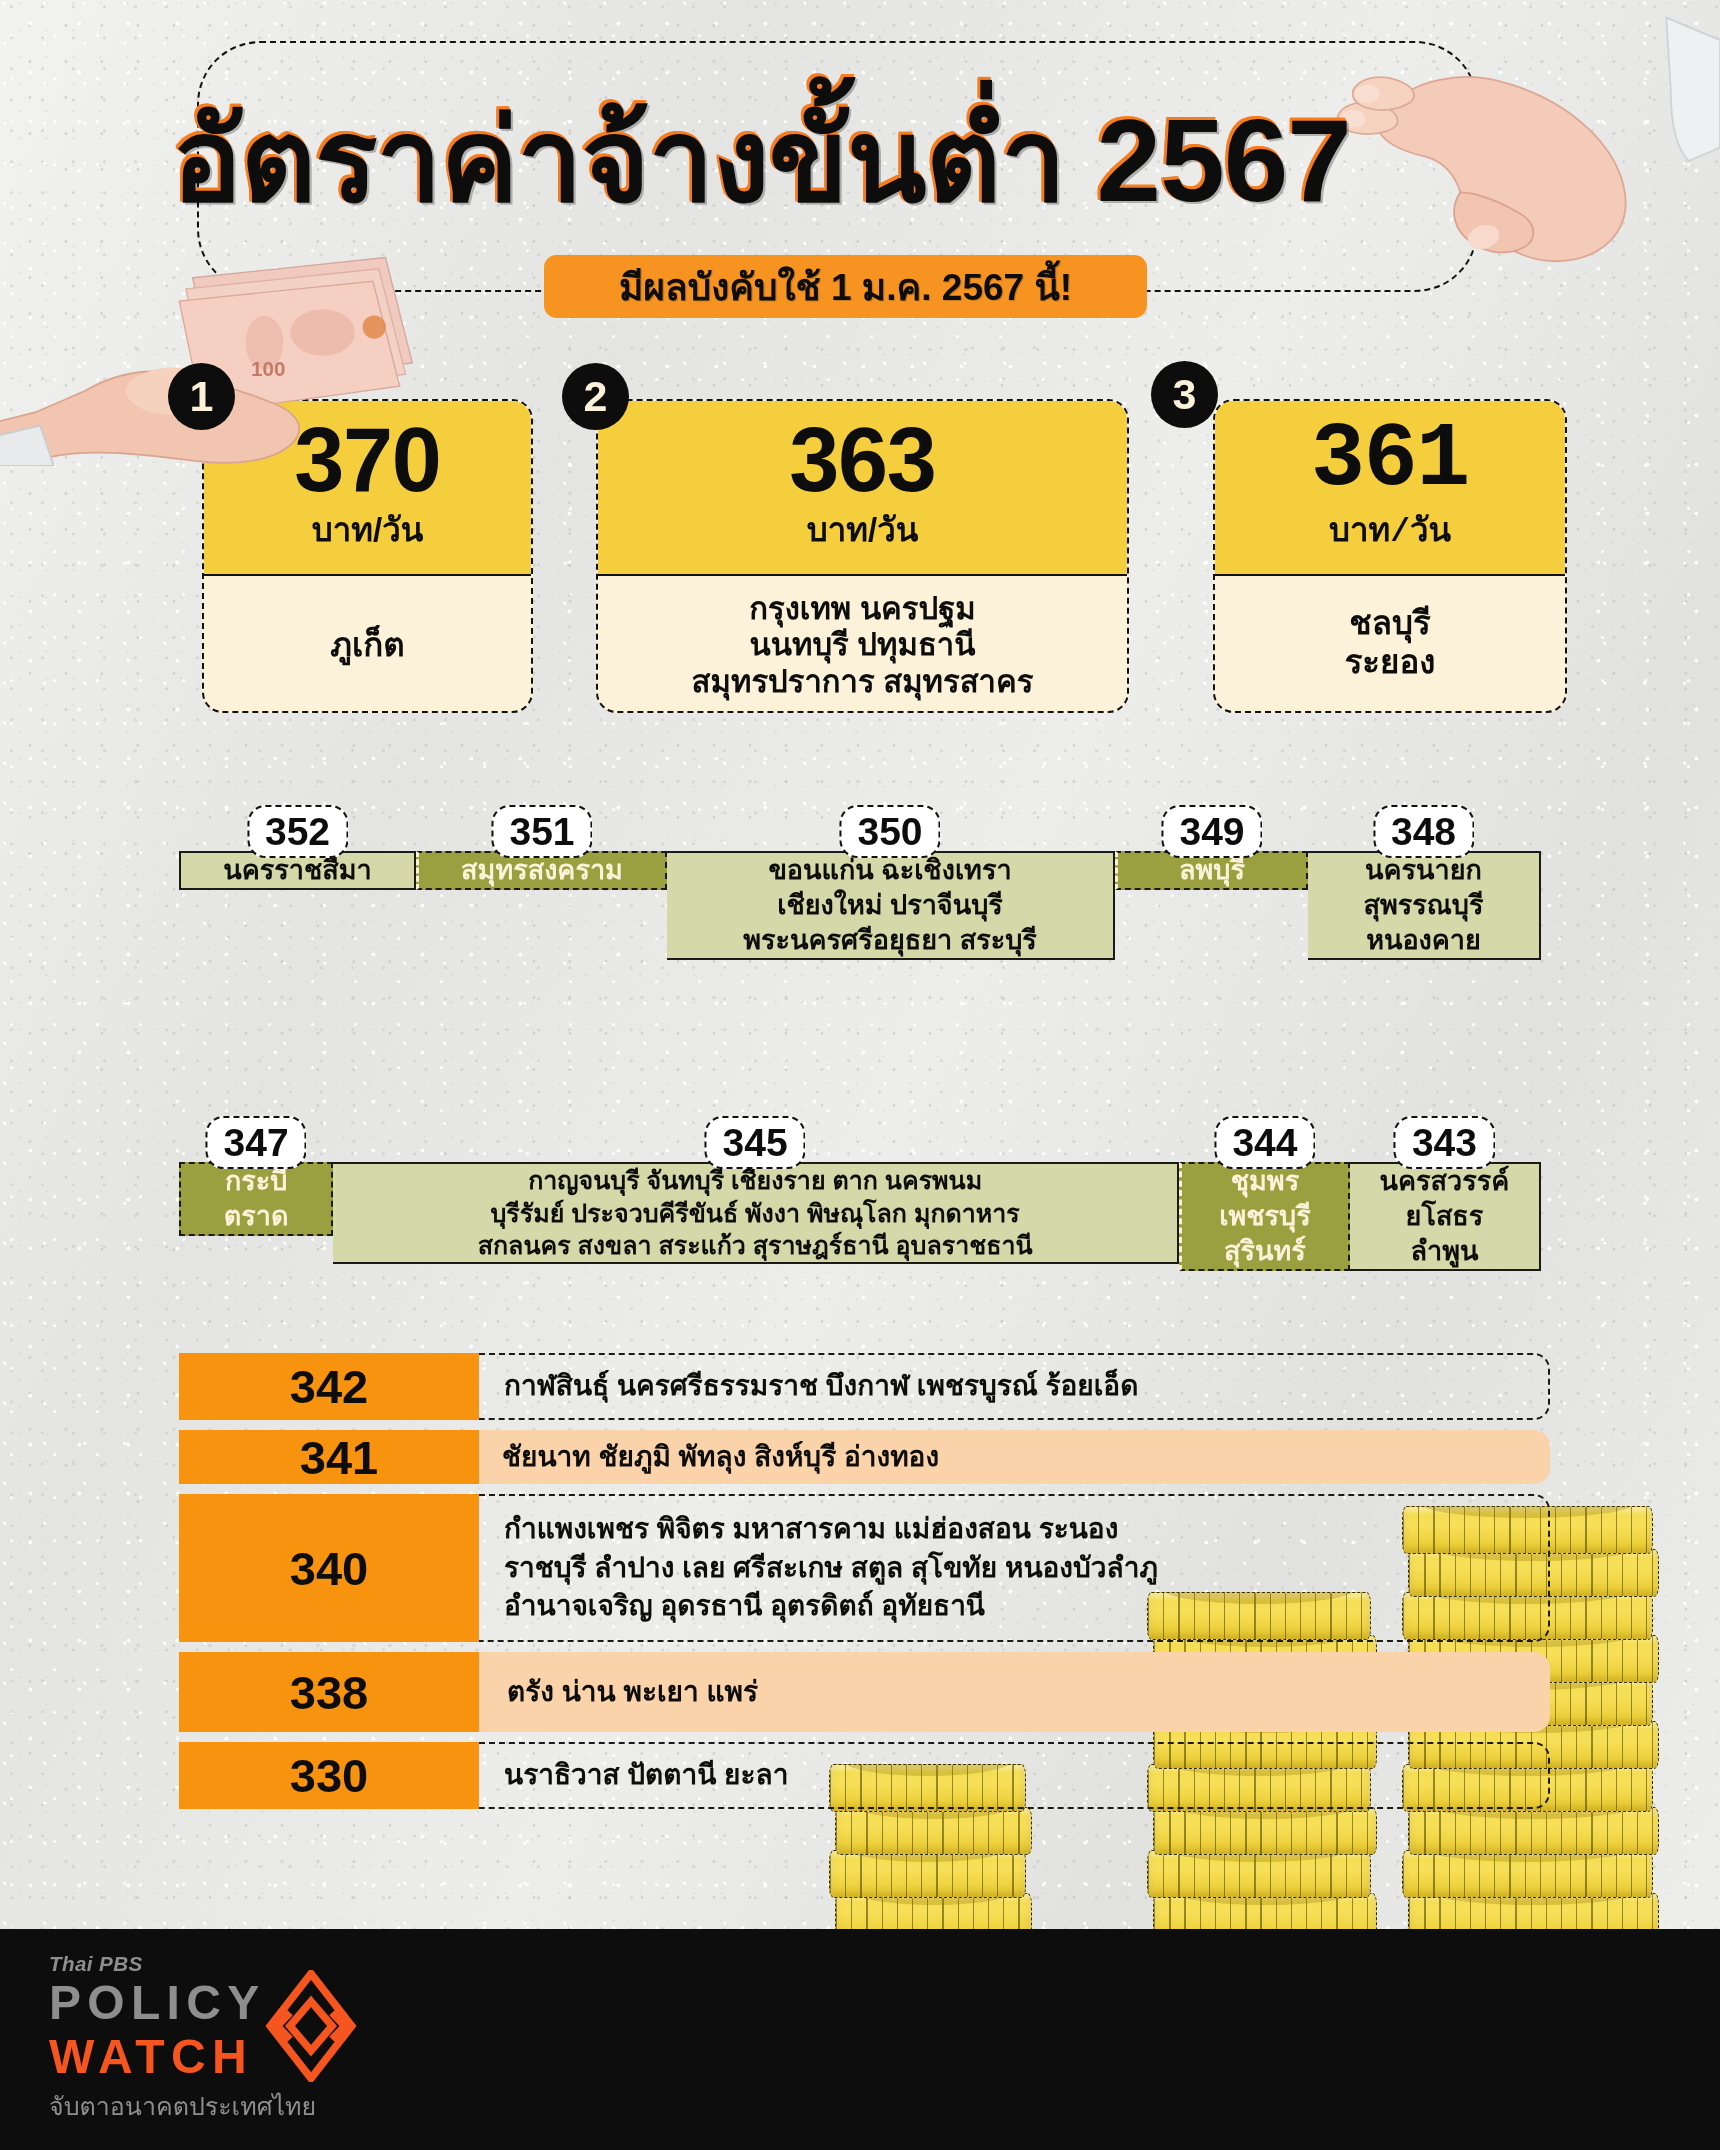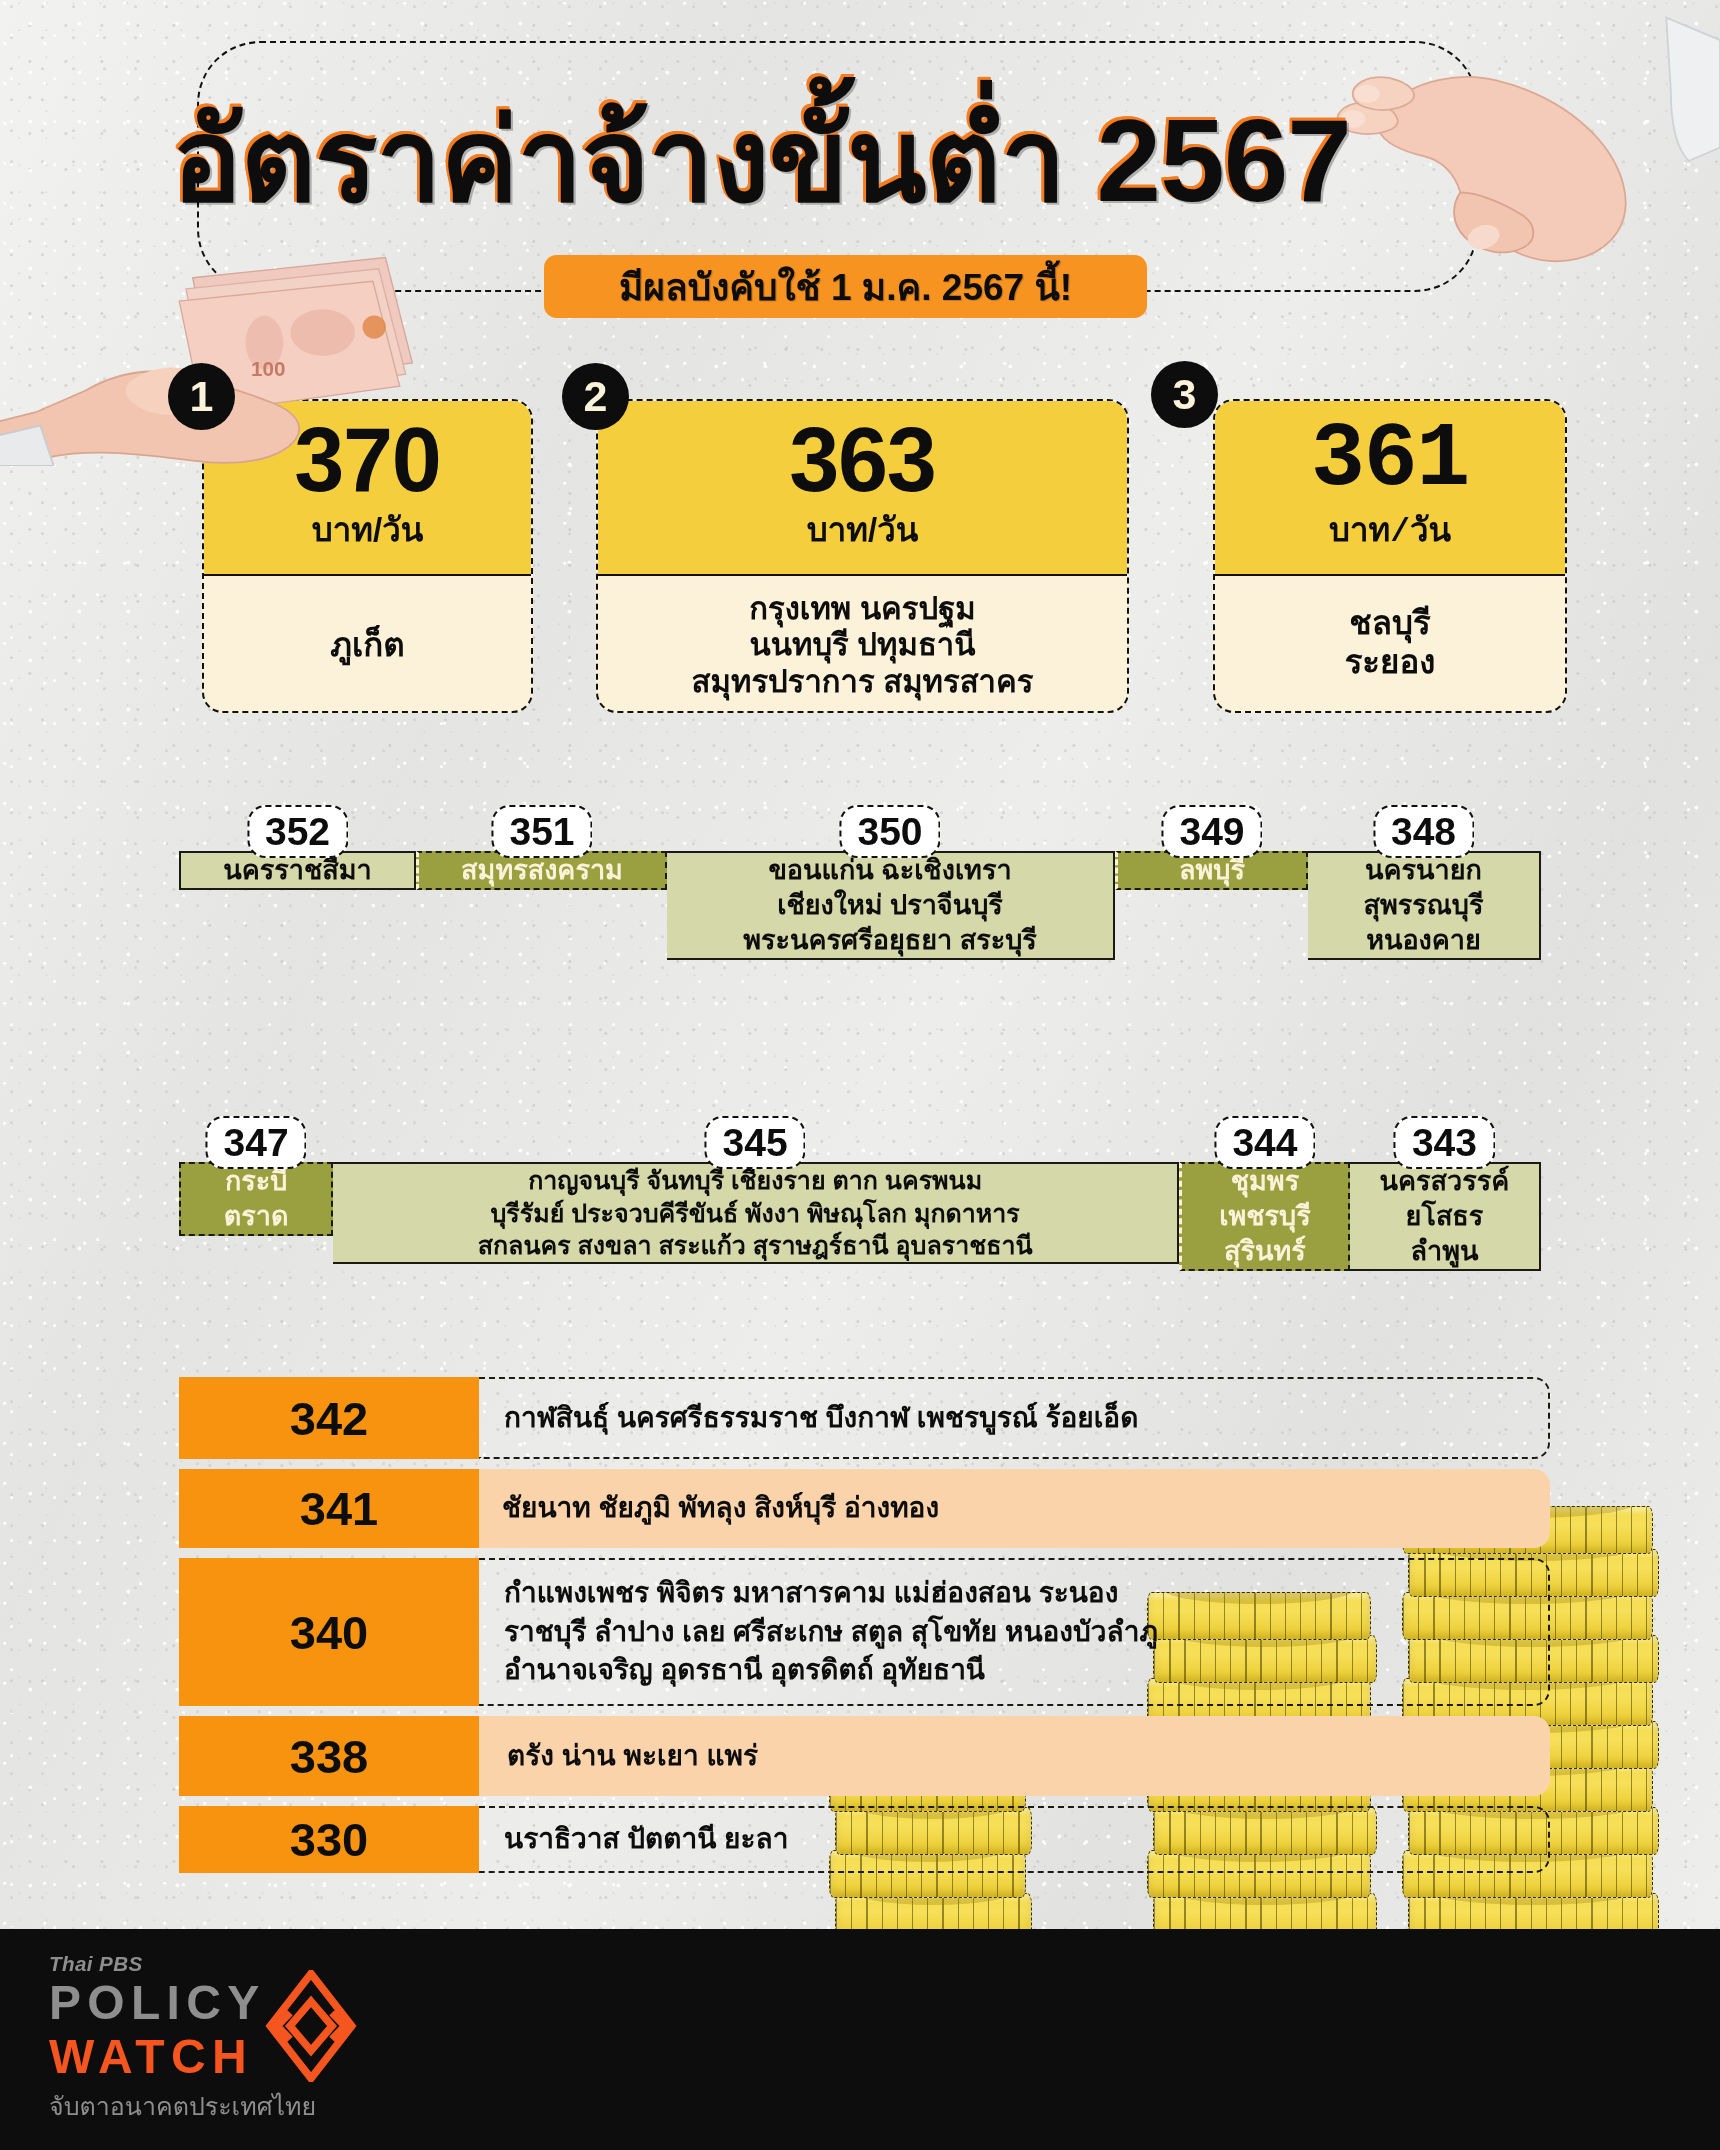--- a/index.html
+++ b/index.html
@@ -161,22 +161,22 @@
     flex: 1;
     border: 2.2px dashed #1b1b16;
     border-left: none;
     border-top-right-radius: 16px;
     border-bottom-right-radius: 16px;
     display: flex; align-items: center;
     padding: 7.2px 18px 7.2px 25px;
   }
   .orow .prov span { font-size: 28px; font-weight: 800; color: #0d0d0d; line-height: 1.38; }
   .orow.tint .prov { background: #fbd3ab; border-style: solid; border-color: #fbd3ab; }
-  .orow.h1 .num, .orow.h1 .prov { height: 82px; margin-top: 24px; }
-  .orow.h2 .num, .orow.h2 .prov { height: 79px; padding-left: 20px; }
+  .orow.h1 .num, .orow.h1 .prov { height: 67px; }
+  .orow.h2 .num, .orow.h2 .prov { height: 54px; padding-left: 20px; }
   .orow.h3 .num, .orow.h3 .prov { height: 148px; }
   .orow.h4 .num, .orow.h4 .prov { height: 80px; }
   .orow.h5 .num, .orow.h5 .prov { height: 67px; }
 
   
   .coins { position: absolute; z-index: 2; pointer-events: none; }
   .coin {
     position: absolute;
     border: 1.8px dashed #2b2b22;
     border-radius: 4.5px / 11.6px;

